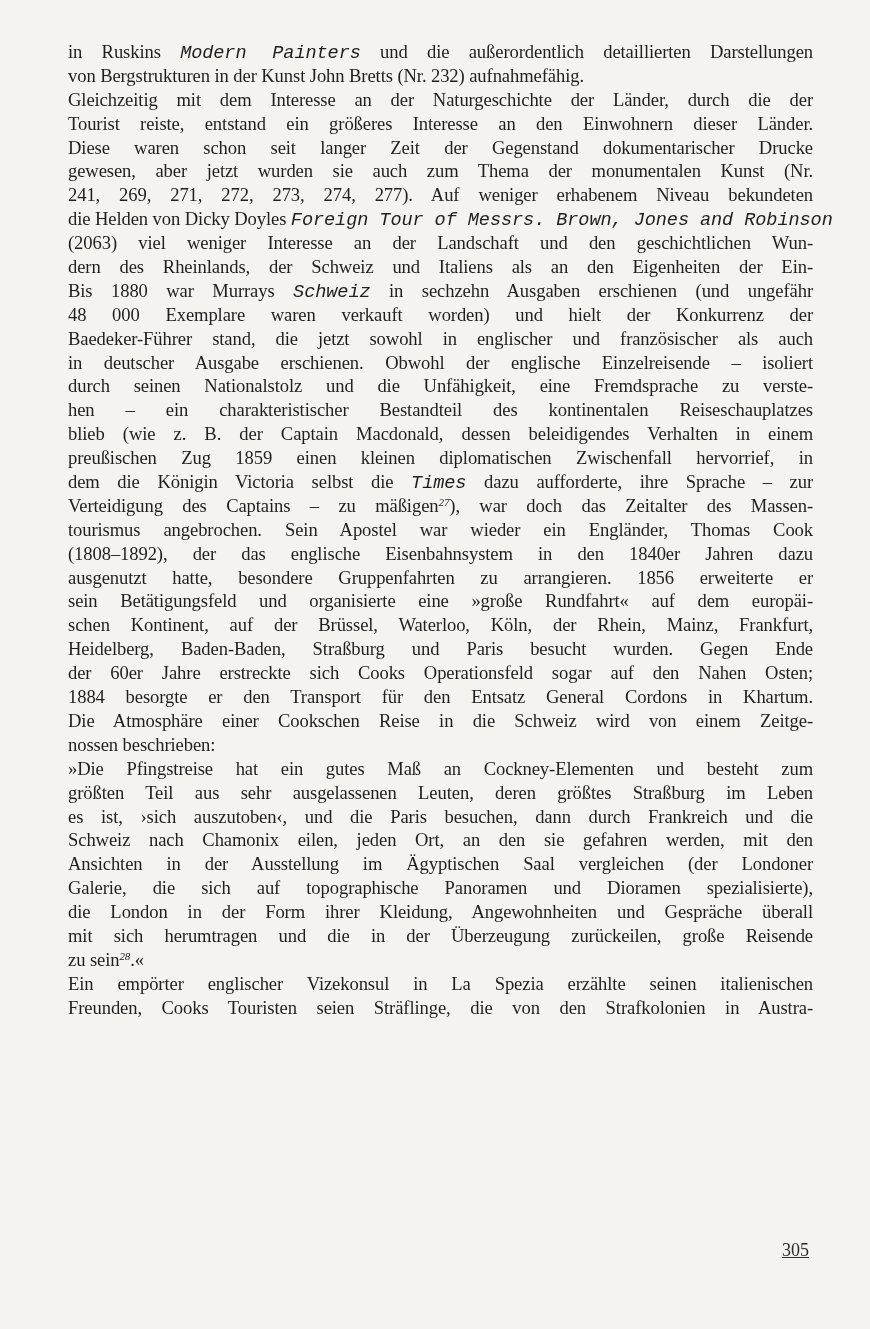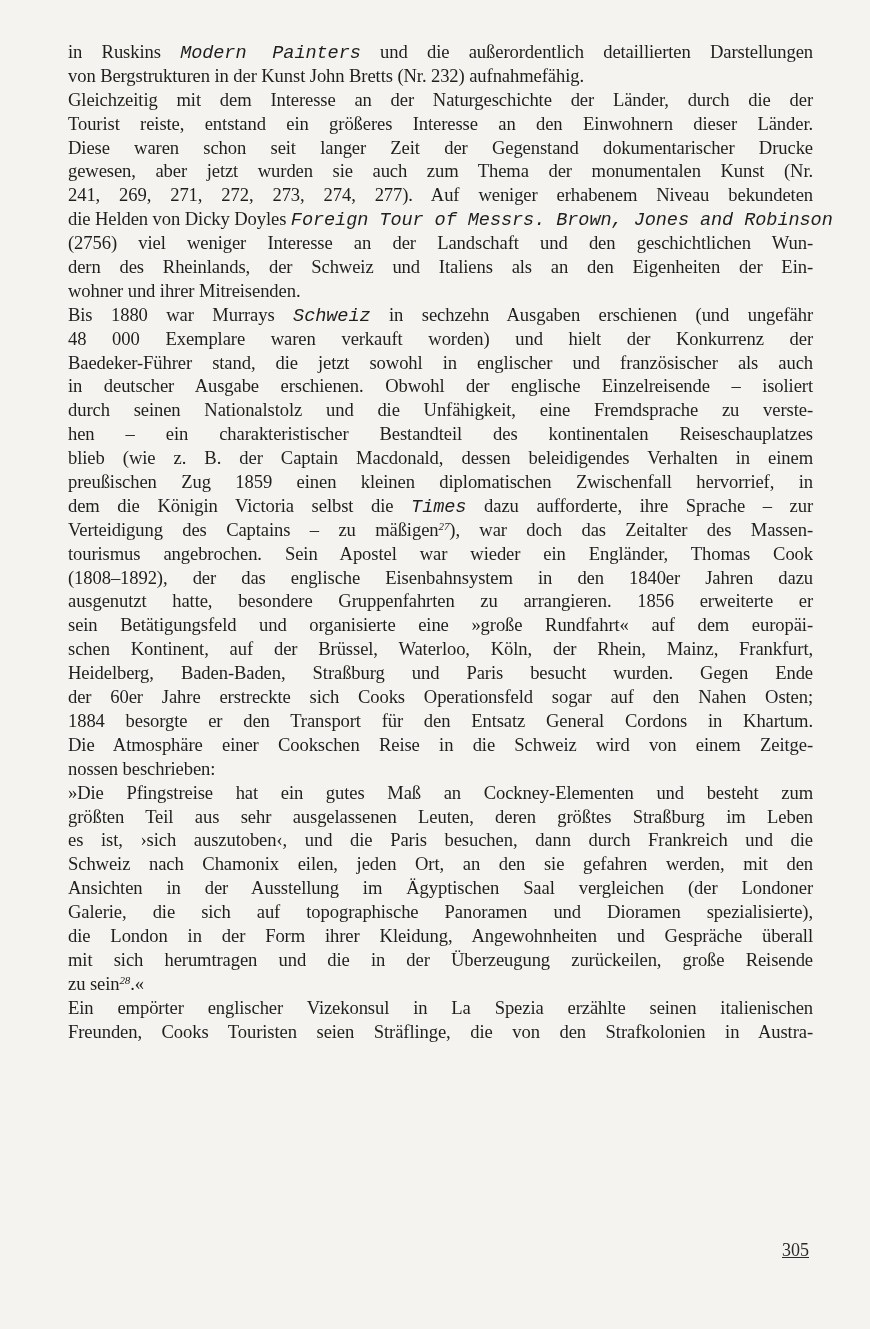--- a/index.html
+++ b/index.html
@@ -50,23 +50,22 @@
 
 <div class="page-text" id="page-text">
     <span class="line"><span>in Ruskins </span><i>Modern Painters</i><span> und die außerordentlich detaillierten Darstellungen</span></span>
     <span class="line last"><span>von Bergstrukturen in der Kunst John Bretts (Nr. 232) aufnahmefähig.</span></span>
     <span class="line"><span>Gleichzeitig mit dem Interesse an der Naturgeschichte der Länder, durch die der</span></span>
     <span class="line"><span>Tourist reiste, entstand ein größeres Interesse an den Einwohnern dieser Länder.</span></span>
     <span class="line"><span>Diese waren schon seit langer Zeit der Gegenstand dokumentarischer Drucke</span></span>
     <span class="line"><span>gewesen, aber jetzt wurden sie auch zum Thema der monumentalen Kunst (Nr.</span></span>
     <span class="line"><span>241, 269, 271, 272, 273, 274, 277). Auf weniger erhabenem Niveau bekundeten</span></span>
     <span class="line"><span>die Helden von Dicky Doyles </span><i>Foreign Tour of Messrs. Brown, Jones and Robinson</i></span>
-    <span class="line"><span>(2756) viel weniger Interesse an der Landschaft und den geschichtlichen Wun-</span></span>
+    <span class="line"><span>(2063) viel weniger Interesse an der Landschaft und den geschichtlichen Wun-</span></span>
     <span class="line"><span>dern des Rheinlands, der Schweiz und Italiens als an den Eigenheiten der Ein-</span></span>
-    <span class="line last"><span>wohner und ihrer Mitreisenden.</span></span>
     <span class="line"><span>Bis 1880 war Murrays </span><i>Schweiz</i><span> in sechzehn Ausgaben erschienen (und ungefähr</span></span>
     <span class="line"><span>48 000 Exemplare waren verkauft worden) und hielt der Konkurrenz der</span></span>
     <span class="line"><span>Baedeker-Führer stand, die jetzt sowohl in englischer und französischer als auch</span></span>
     <span class="line"><span>in deutscher Ausgabe erschienen. Obwohl der englische Einzelreisende – isoliert</span></span>
     <span class="line"><span>durch seinen Nationalstolz und die Unfähigkeit, eine Fremdsprache zu verste-</span></span>
     <span class="line"><span>hen – ein charakteristischer Bestandteil des kontinentalen Reiseschauplatzes</span></span>
     <span class="line"><span>blieb (wie z. B. der Captain Macdonald, dessen beleidigendes Verhalten in einem</span></span>
     <span class="line"><span>preußischen Zug 1859 einen kleinen diplomatischen Zwischenfall hervorrief, in</span></span>
     <span class="line"><span>dem die Königin Victoria selbst die </span><i>Times</i><span> dazu aufforderte, ihre Sprache – zur</span></span>
     <span class="line"><span>Verteidigung des Captains – zu mäßigen</span><sup>27</sup><span>), war doch das Zeitalter des Massen-</span></span>

